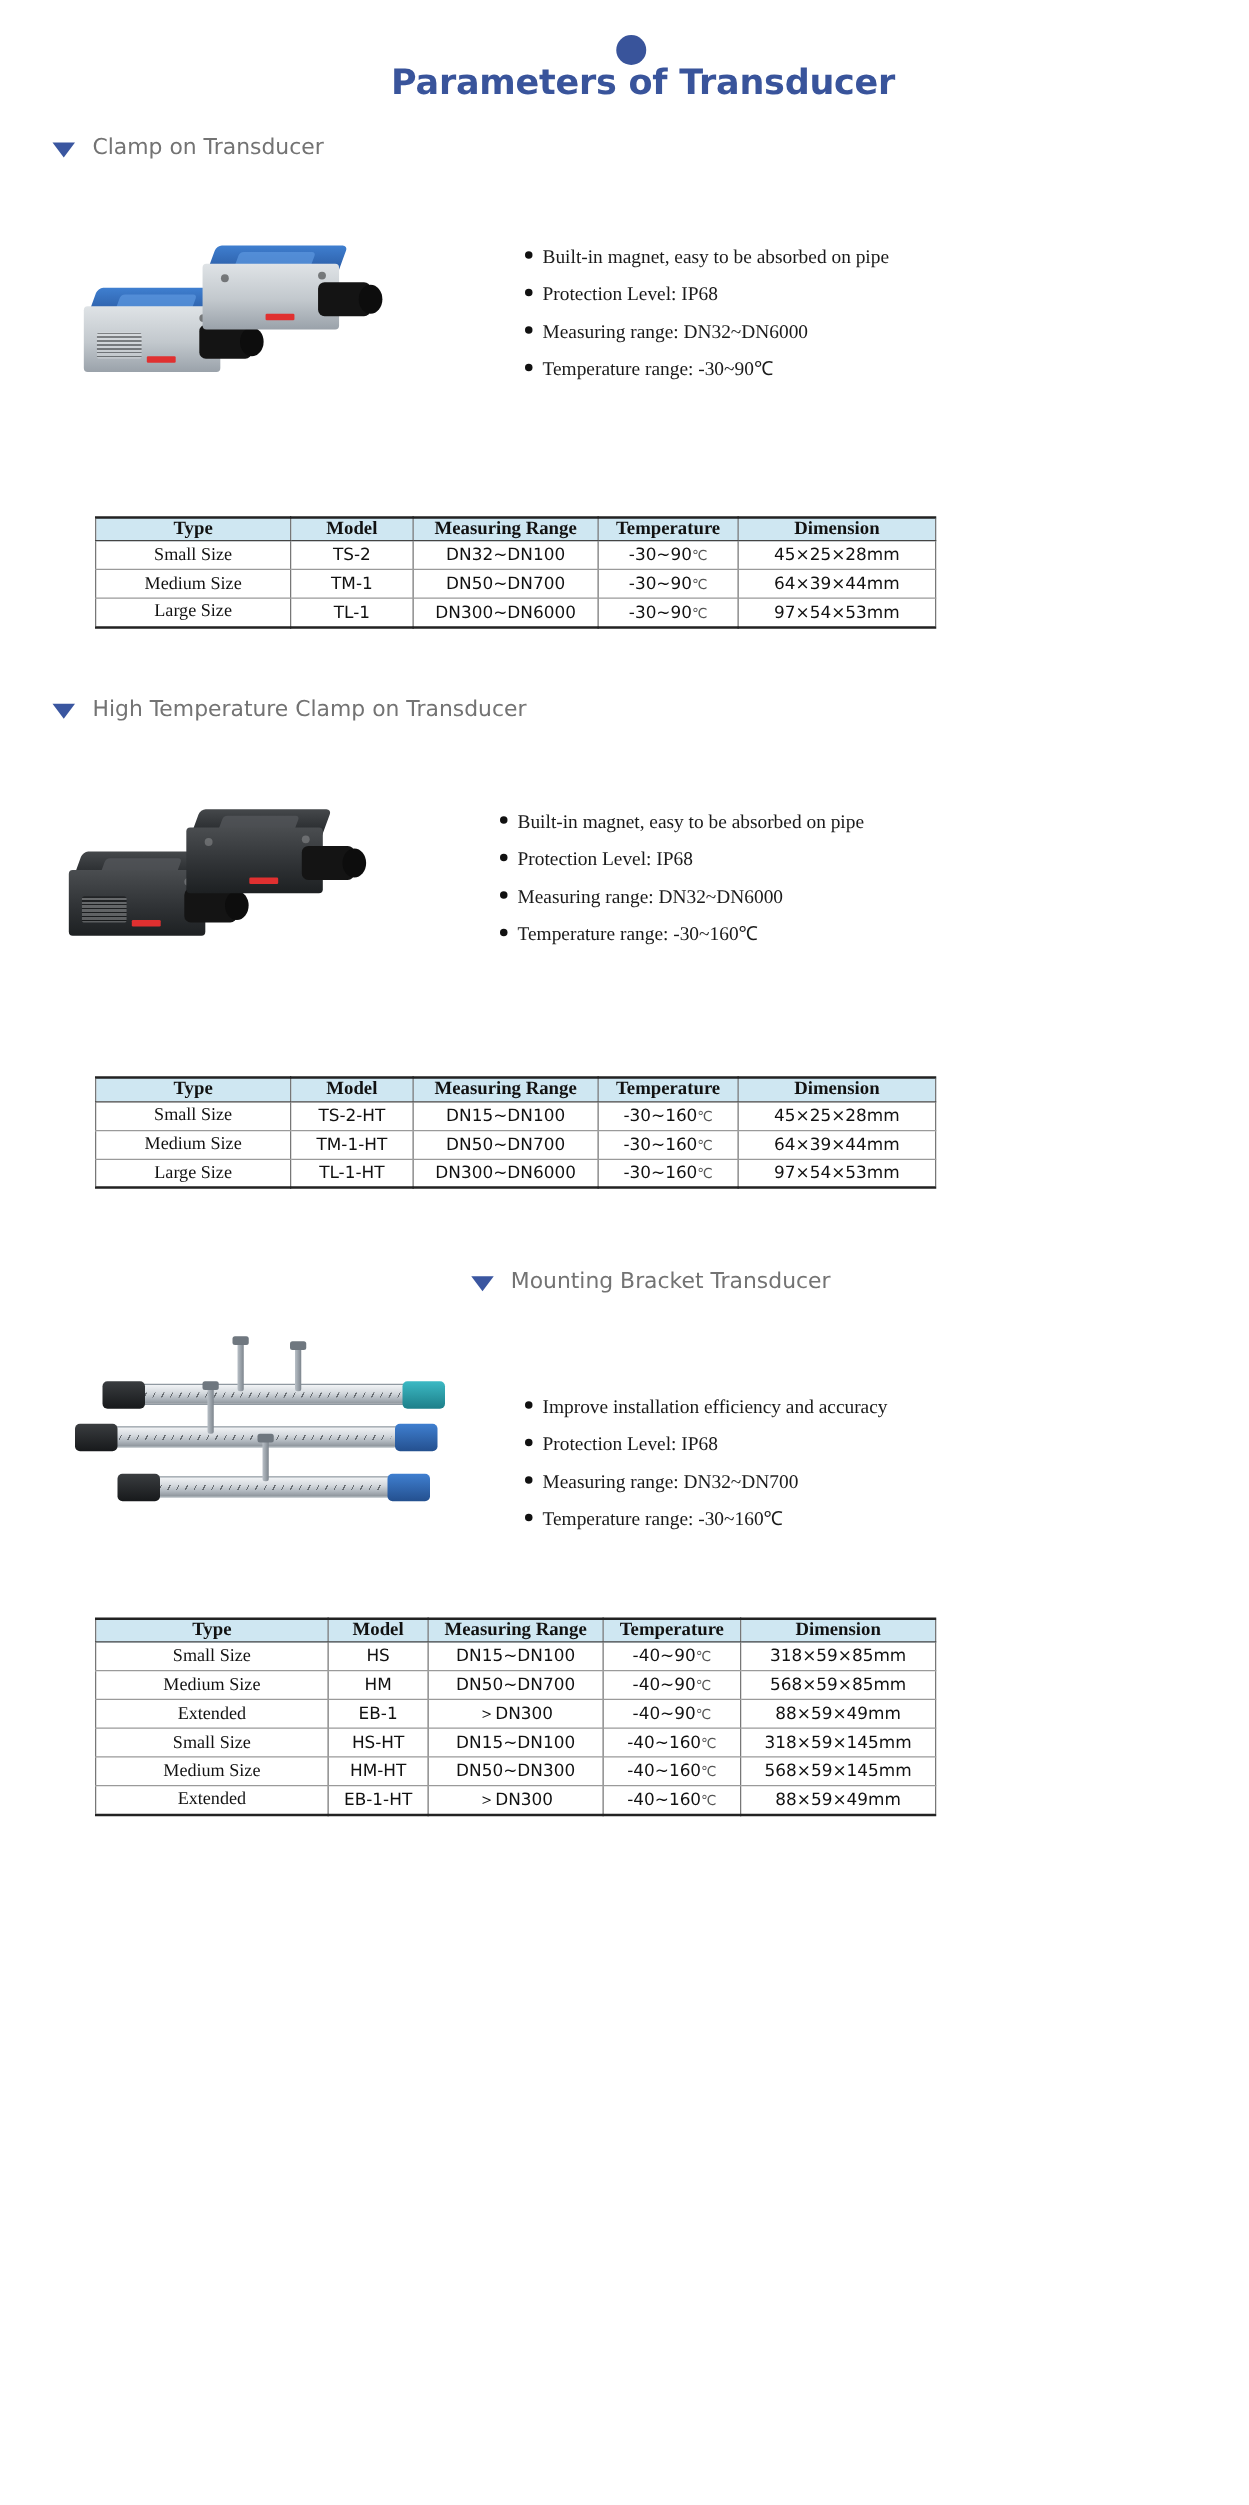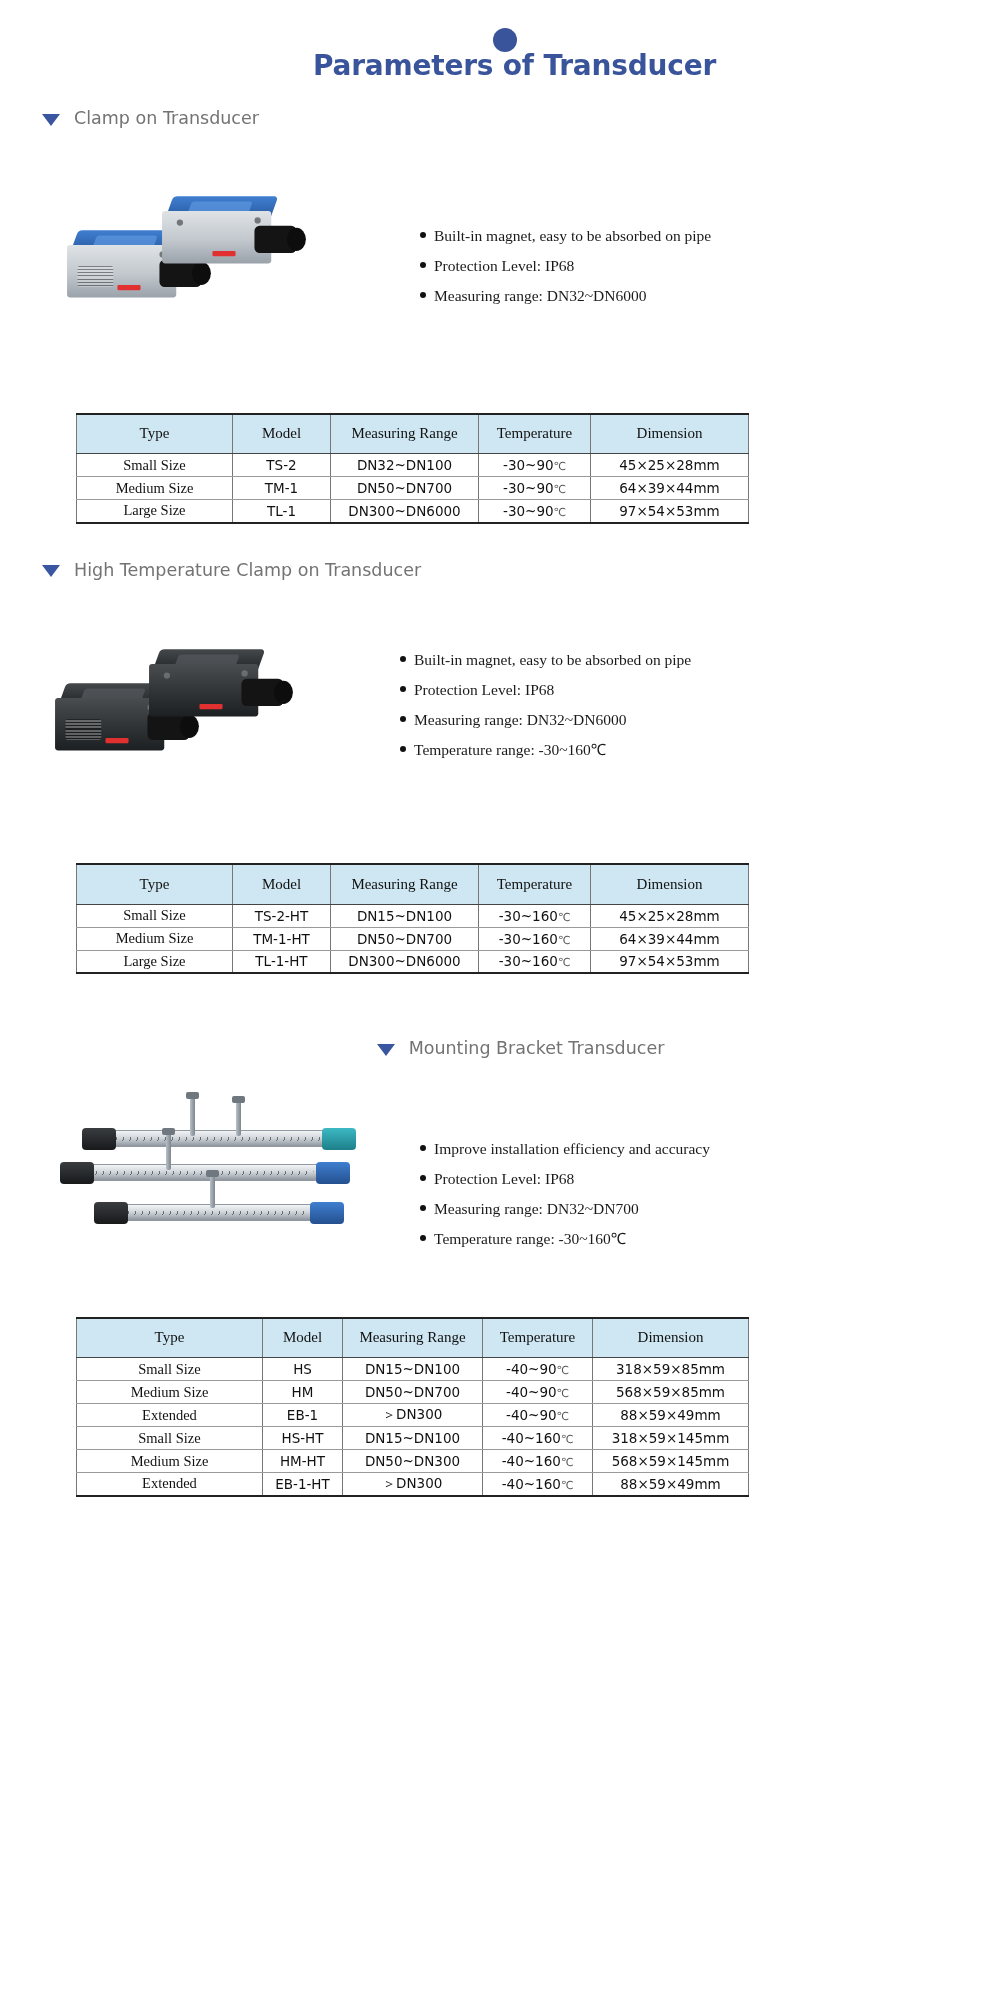--- a/index.html
+++ b/index.html
@@ -117,23 +117,23 @@
     vertical-align: middle;
     padding: 0;
     height: 23px;
     font-size: 14.5px;
     color: #111;
     white-space: nowrap;
   }
   table.spec thead th {
     background: #cfe7f2;
     border-bottom: 1.5px solid #444;
-    font-weight: normal;
+    font-weight: bold;
     font-size: 15px;
-    height: 40px;
+    height: 19px;
   }
   table.spec td.sans {
     font-family: "DejaVu Sans", sans-serif;
     font-size: 13.5px;
   }
   .degc { font-size: 11px; color: #555; }
 
   
   .dev-scene { position: relative; }
 
@@ -290,20 +290,24 @@
       <span>Built-in magnet, easy to be absorbed on pipe</span>
     </div>
     <div class="bullet-line">
       <span class="dot"></span>
       <span>Protection Level: IP68</span>
     </div>
     <div class="bullet-line">
       <span class="dot"></span>
       <span>Measuring range: DN32~DN6000</span>
     </div>
+    <div class="bullet-line">
+      <span class="dot"></span>
+      <span>Temperature range: -30~90℃</span>
+    </div>
   </div>
 </div>
 
 <div class="tbl-wrap" style="margin-top:95px;">
   <table class="spec" style="width:672px;">
     <colgroup>
         <col style="width:156px">
         <col style="width:98px">
         <col style="width:148px">
         <col style="width:112px">
@@ -337,21 +341,21 @@
         <td>Large Size</td>
         <td class="sans">TL-1</td>
         <td class="sans">DN300~DN6000</td>
         <td class="sans"><span>-30~90</span><span class="degc">℃</span></td>
         <td class="sans">97×54×53mm</td>
       </tr>
     </tbody>
   </table>
 </div>
 
-<div class="section-head" style="margin-top:38px;">
+<div class="section-head" style="margin-top:57px;">
   <div class="tri"></div>
   <div class="section-title">High Temperature Clamp on Transducer</div>
 </div>
 
 <div class="content-row" style="margin-top:42px;">
   <div class="img-col" style="width:400px;height:150px;">
     <div class="dev-scene" style="width:300px;height:150px;">
       <div class="dev black" style="left:8px; top:62px; transform:scale(1.05);">
         <div class="lid"></div>
         <div class="lid2"></div>

